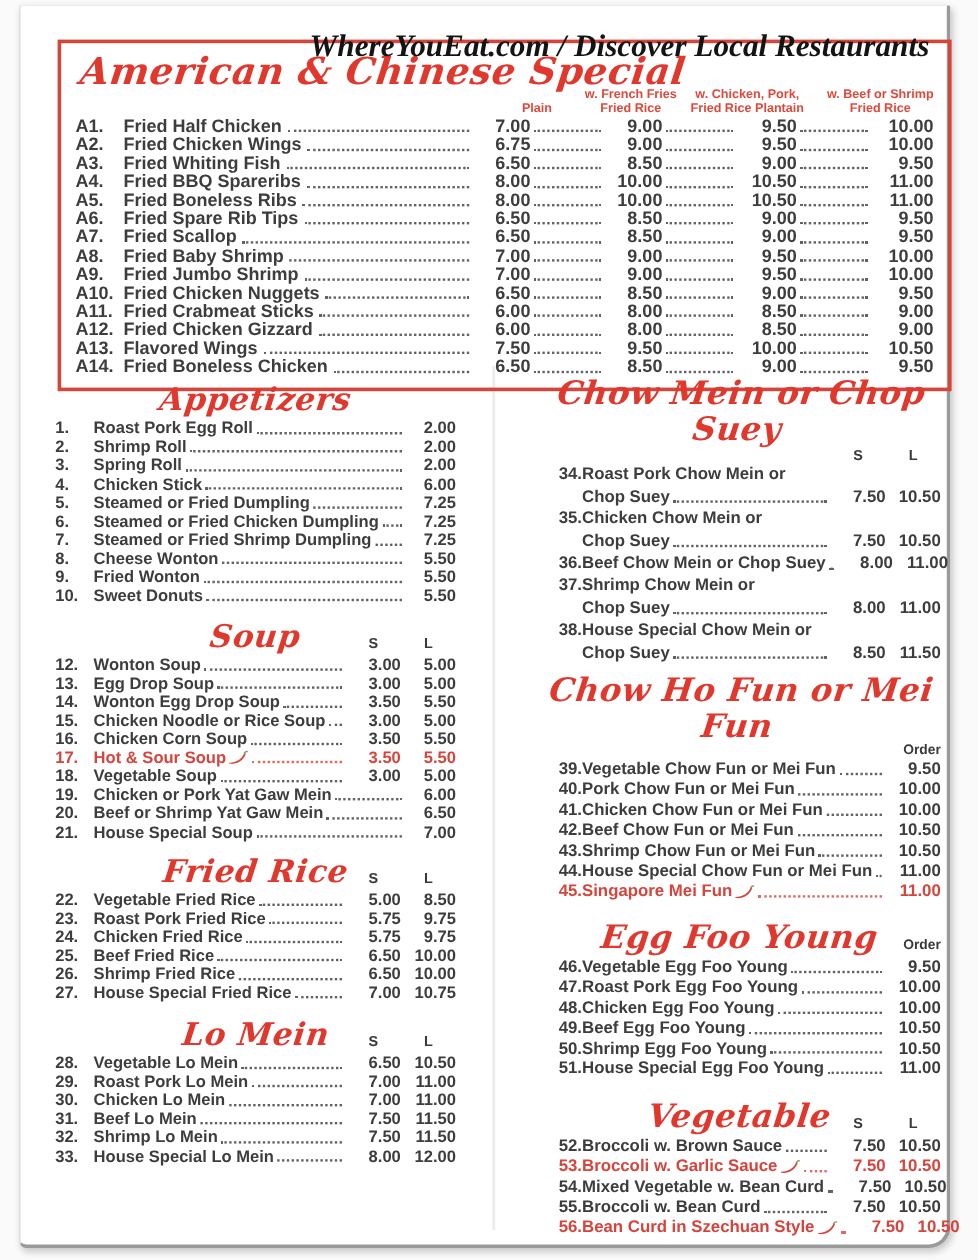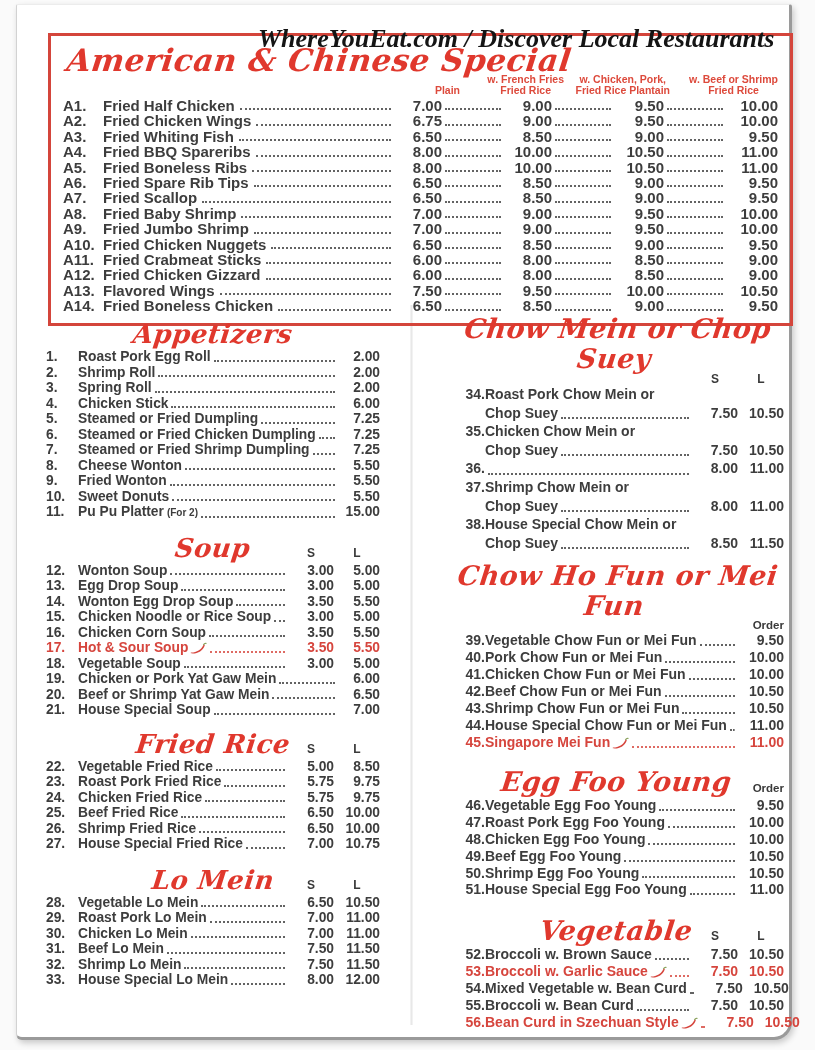--- a/index.html
+++ b/index.html
@@ -340,27 +340,20 @@
             <span class="nm">Fried Wonton</span>
             <span class="dots"></span>
             <span class="p">5.50</span>
           </div>
           <div class="row one">
             <span class="num">10.</span>
             <span class="nm">Sweet Donuts</span>
             <span class="dots"></span>
             <span class="p">5.50</span>
           </div>
-          <div class="row one">
-            <span class="num">11.</span>
-            <span class="nm">Pu Pu Platter</span>
-            <span class="note">(For 2)</span>
-            <span class="dots"></span>
-            <span class="p">15.00</span>
-          </div>
         </section>
         <section class="sec sec-l1 m-l1">
           <div class="sec-head"><span class="script-title sec-title">Soup</span><div class="collabels">
               <span class="sl">S</span>
               <span class="sl">L</span>
             </div></div>
           <div class="row">
             <span class="num">12.</span>
             <span class="nm">Wonton Soup</span>
             <span class="dots"></span>
@@ -553,20 +546,21 @@
           </div>
           <div class="row">
             <span class="num"></span>
             <span class="nm">Chop Suey</span>
             <span class="dots"></span>
             <span class="p">7.50</span>
             <span class="p">10.50</span>
           </div>
           <div class="row">
             <span class="num">36.</span>
+            <span class="nm">Beef Chow Mein or Chop Suey</span>
             <span class="dots"></span>
             <span class="p">8.00</span>
             <span class="p">11.00</span>
           </div>
           <div class="row">
             <span class="num">37.</span>
             <span class="nm">Shrimp Chow Mein or</span>
           </div>
           <div class="row">
             <span class="num"></span>

